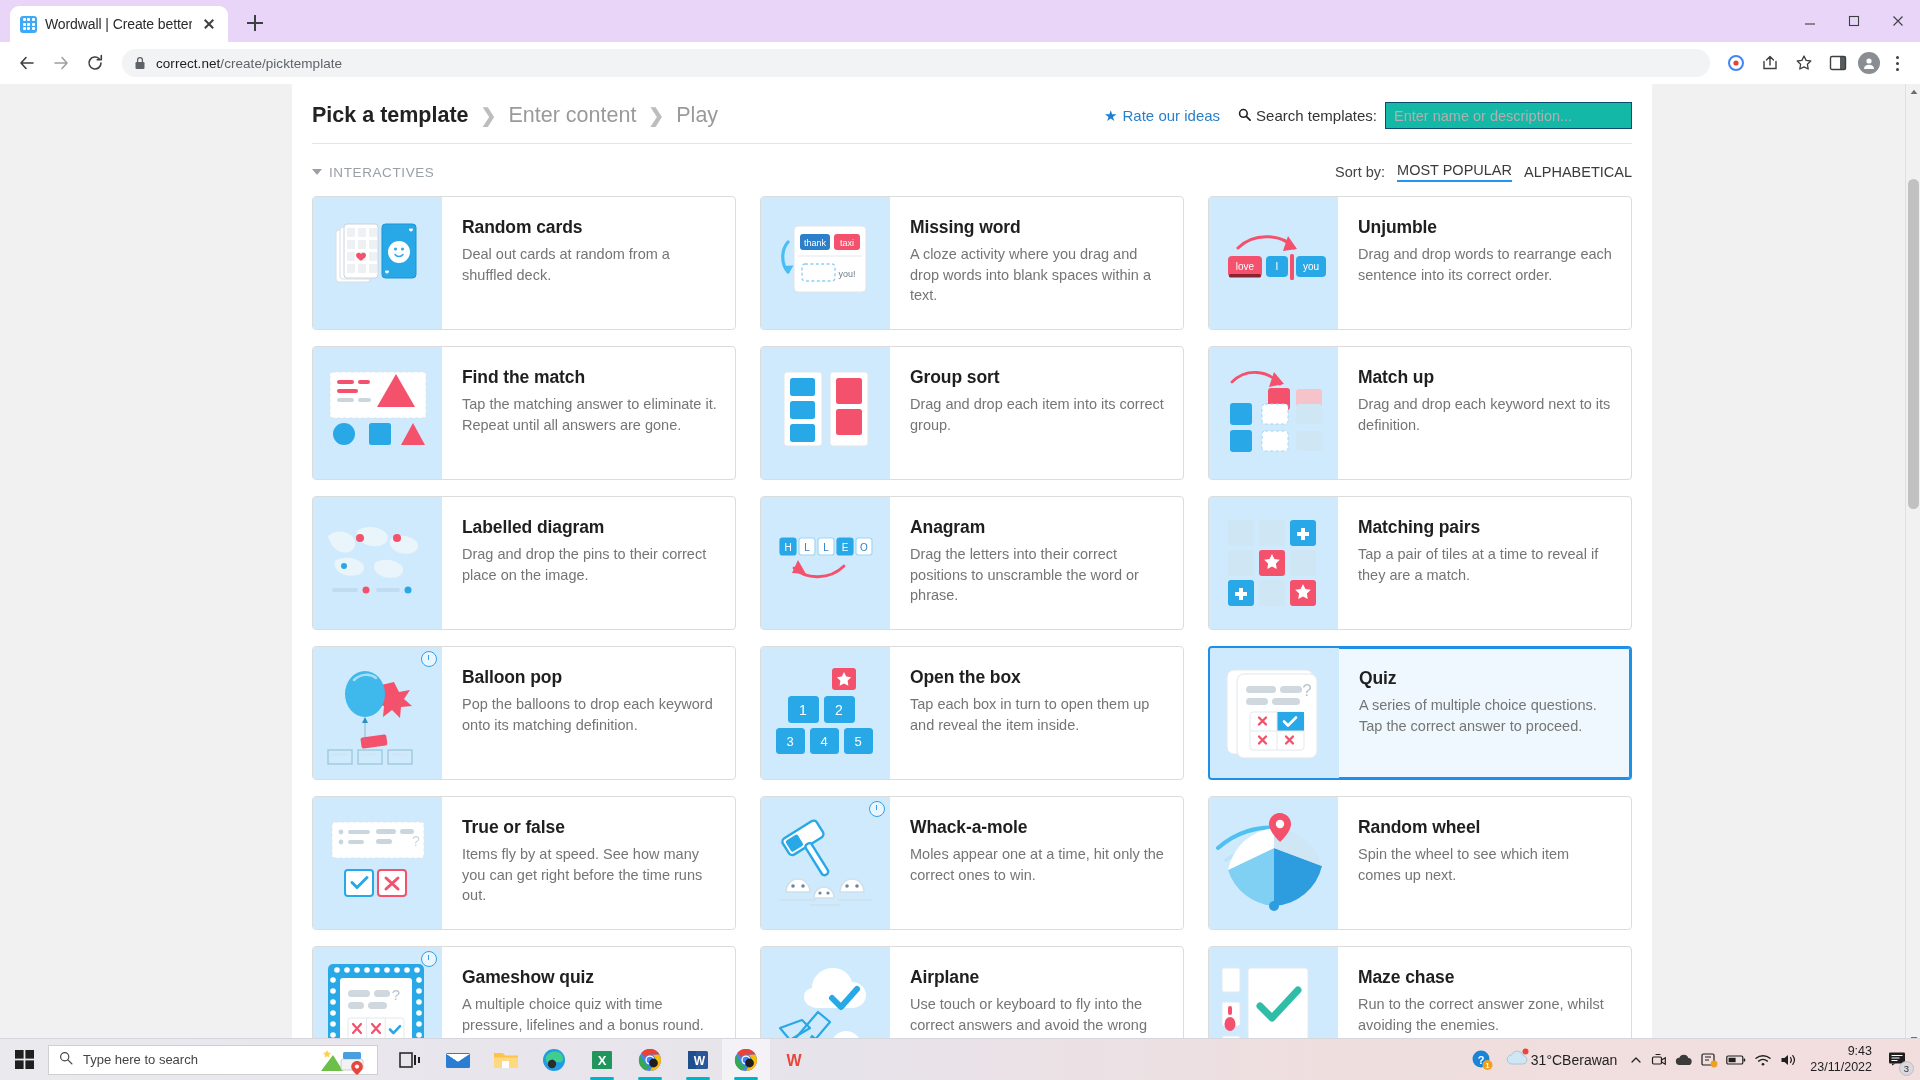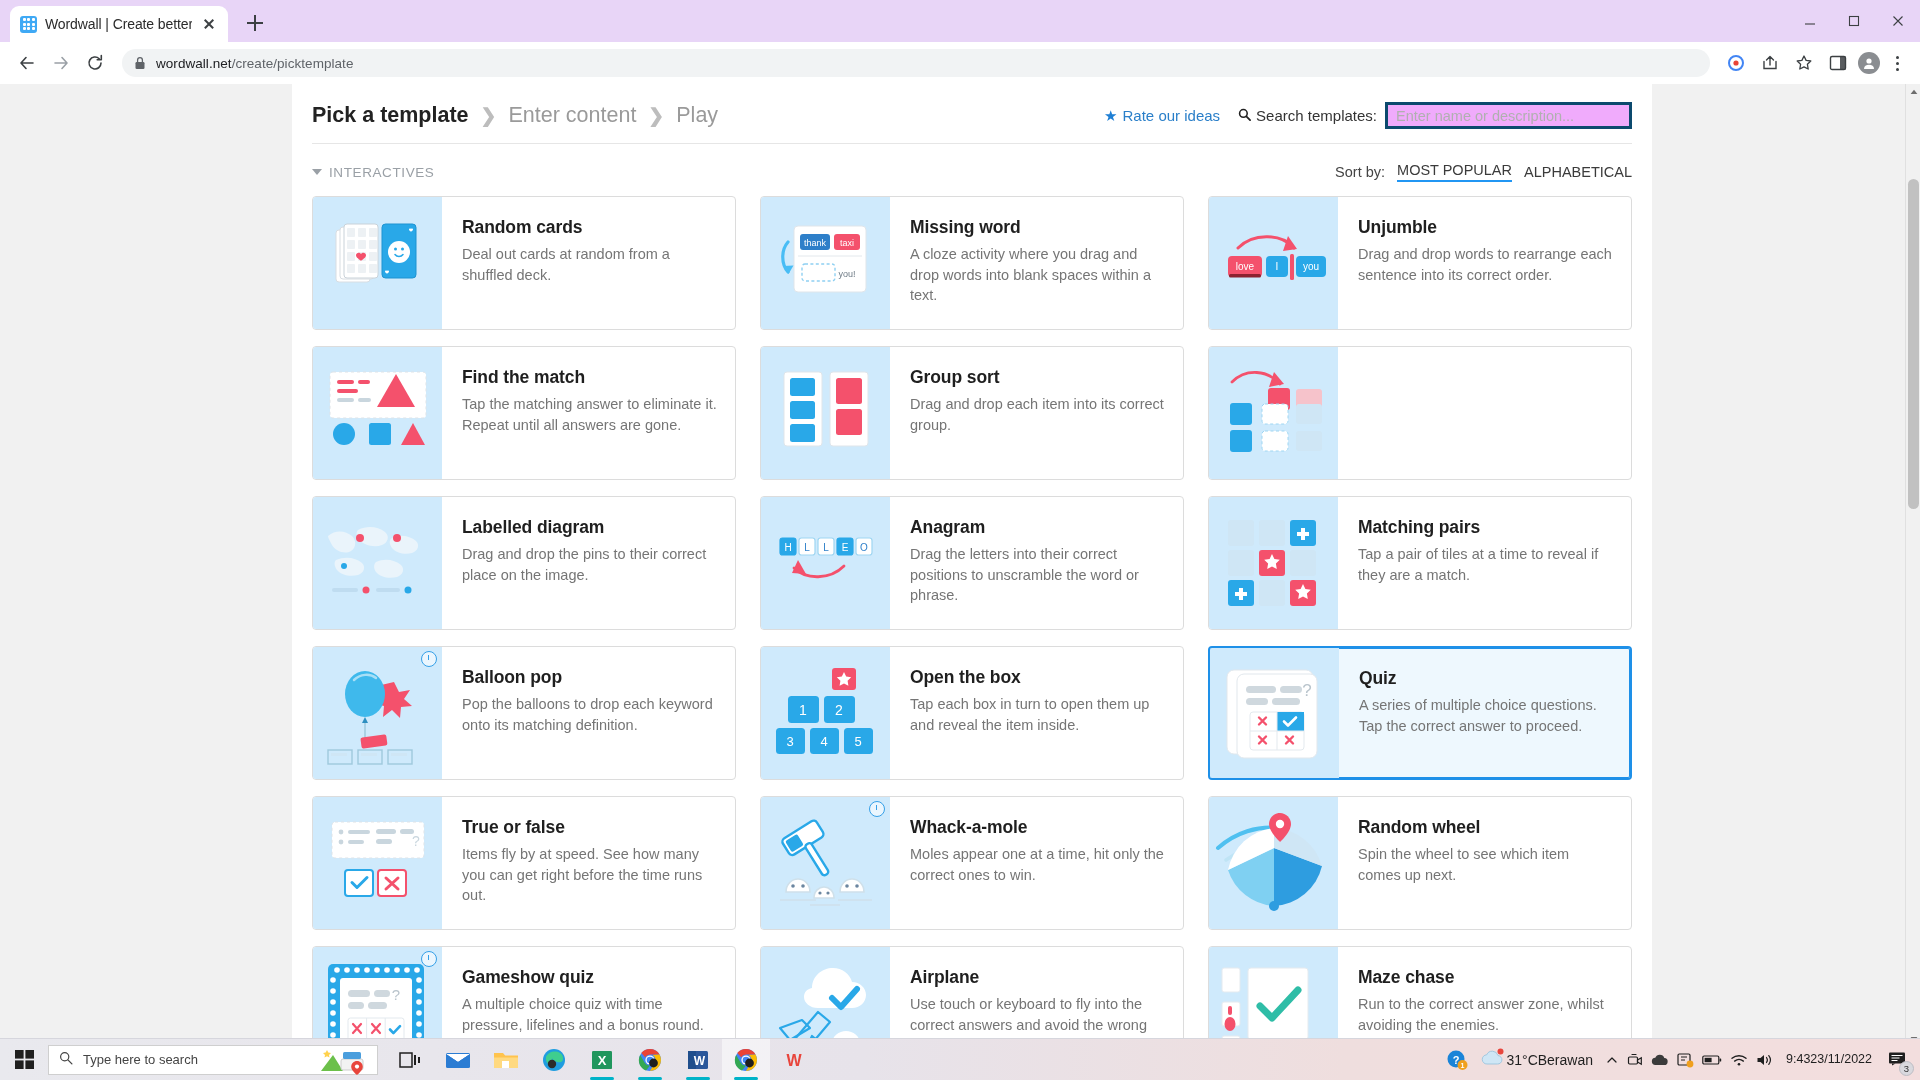--- a/index.html
+++ b/index.html
@@ -118,24 +118,24 @@
   .rate {
     display: flex; align-items: center; gap: 5px; color: #2a7fc9;
     font-size: 15px; cursor: pointer;
   }
   .star { color: #1f7fd4; font-size: 15px; line-height: 1; }
   .searchlabel {
     display: flex; align-items: center; gap: 5px;
     font-size: 15px; color: #333; margin-left: 10px;
   }
   .search-input {
-    width: 247px; height: 27px; border: 3px solid #0c4a6e;
+    width: 247px; height: 27px; border: 1px solid #0c4a6e;
     font-size: 14.5px; padding: 0 8px; color: #333;
     font-family: "Liberation Sans", sans-serif; outline: none;
-    background: #f0abfc;
+    background: #14b8a6;
   }
   .search-input::placeholder { color: #b0b0b0; }
 
   .divider { height: 1px; background: #e6e6e6; margin: 0 0 0 0; }
 
   .sectionbar {
     display: flex; align-items: center;
     padding: 18px 0 14px 0;
   }
   .section-title {
@@ -239,21 +239,21 @@
     margin-left: auto; display: flex; align-items: center; gap: 8px;
     padding-right: 8px; font-size: 13px; color: #1f1f1f;
   }
   .tray-ico { display: flex; align-items: center; justify-content: center;
               cursor: pointer; }
   .weather {
     display: flex; align-items: center; font-size: 14px;
     color: #1f1f1f; cursor: pointer; padding: 0 4px;
   }
   .clock {
-    display: flex; flex-direction: row; align-items: flex-end;
+    display: flex; flex-direction: column; align-items: flex-end;
     line-height: 1.25; font-size: 12.5px; color: #1f1f1f; cursor: pointer;
     margin-left: 4px;
   }
   .notif {
     position: relative; width: 26px; height: 26px; display: flex;
     align-items: center; justify-content: center; cursor: pointer;
     margin-left: 4px; margin-right: 2px;
   }
   .notif-count {
     position: absolute; right: -4px; bottom: -3px; width: 15px; height: 15px;
@@ -320,21 +320,21 @@
           <path d="M16.3 2.6v4.1h-4.1" fill="none" stroke="#3c4043" stroke-width="1.6" stroke-linecap="round" stroke-linejoin="round"></path>
         </svg>
     </div>
     <div class="omnibox">
       <span class="lock">
         <svg width="12" height="14" viewBox="0 0 12 14">
             <rect x="1.5" y="6" width="9" height="7" rx="1.2" fill="#5f6368"></rect>
             <path d="M3.6 6V4.1a2.4 2.4 0 0 1 4.8 0V6" fill="none" stroke="#5f6368" stroke-width="1.3"></path>
           </svg>
       </span>
-      <span class="url"><span>wordwall.net</span><span class="gray">/create/picktemplate</span></span>
+      <span class="url"><span>correct.net</span><span class="gray">/create/picktemplate</span></span>
     </div>
     <div class="tb-right">
       <div class="tb-ico">
         <svg width="18" height="18" viewBox="0 0 18 18">
             <circle cx="9" cy="9" r="7" fill="none" stroke="#4285f4" stroke-width="2"></circle>
             <circle cx="9" cy="9" r="2.6" fill="#ea4335"></circle>
           </svg>
       </div>
       <div class="tb-ico">
         <svg width="18" height="18" viewBox="0 0 18 18">
@@ -534,20 +534,24 @@
       <path d="M60 14l10 12-15 3z" fill="#f4516c"></path>
       <rect x="54" y="30" width="22" height="22" rx="3" fill="#f4516c"></rect>
       <rect x="82" y="31" width="26" height="20" rx="3" fill="#f6c3cb"></rect>
       <rect x="16" y="45" width="22" height="22" rx="3" fill="#29a8e8"></rect>
       <rect x="48" y="46" width="26" height="20" rx="3" fill="#fff" stroke="#9fd6f2" stroke-dasharray="3 2.5"></rect>
       <rect x="82" y="46" width="26" height="20" rx="3" fill="#cfe6f5"></rect>
       <rect x="16" y="72" width="22" height="22" rx="3" fill="#29a8e8"></rect>
       <rect x="48" y="73" width="26" height="20" rx="3" fill="#fff" stroke="#9fd6f2" stroke-dasharray="3 2.5"></rect>
       <rect x="82" y="73" width="26" height="20" rx="3" fill="#cfe6f5"></rect>
     </svg>
+              </div>
+              <div class="card-body">
+                <div class="card-title">Match up</div>
+                <div class="card-desc">Drag and drop each keyword next to its definition.</div>
               </div>
             </div>
             <div class="card">
               <div class="card-thumb">
                 <svg width="120" height="110" viewBox="0 0 120 110">
       <g fill="#eaf4fb">
         <path d="M10 28c8-7 18-5 24 0 6 6 3 14-3 16-7 2-14-2-17-7-2-4-4-7-4-9z"></path>
         <path d="M40 22c10-5 20-3 27 2 5 4 3 11-3 13-8 3-18 0-23-5-3-4-3-8-1-10z"></path>
         <path d="M74 30c8-4 18-2 24 3 4 4 2 10-4 12-7 2-16 0-20-5-3-4-3-8 0-10z"></path>
         <path d="M18 52c10-4 20-2 26 3 4 4 2 10-4 12-8 2-17 0-21-5-3-4-3-8-1-10z"></path>

